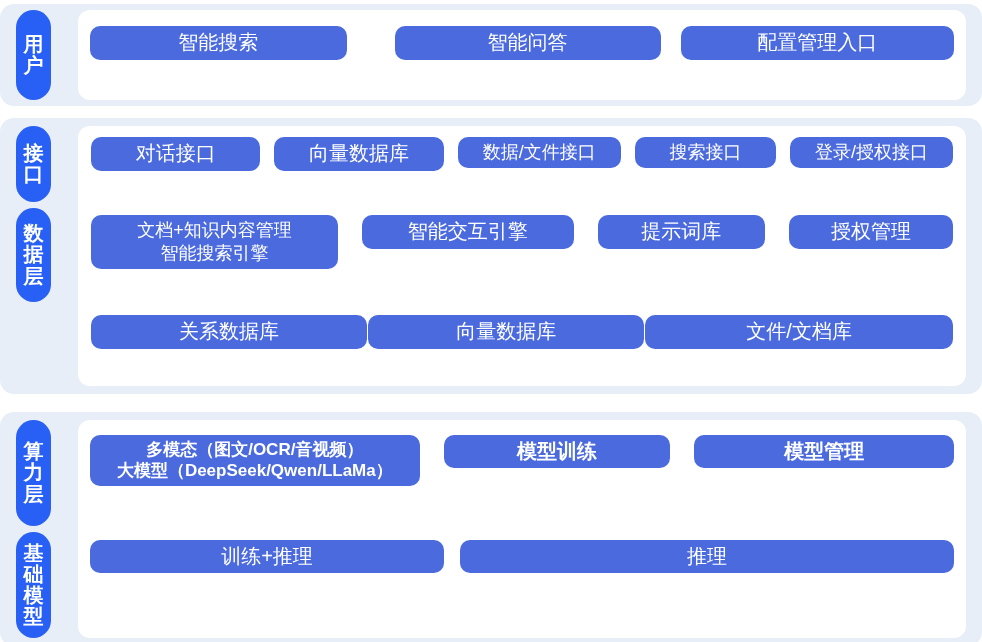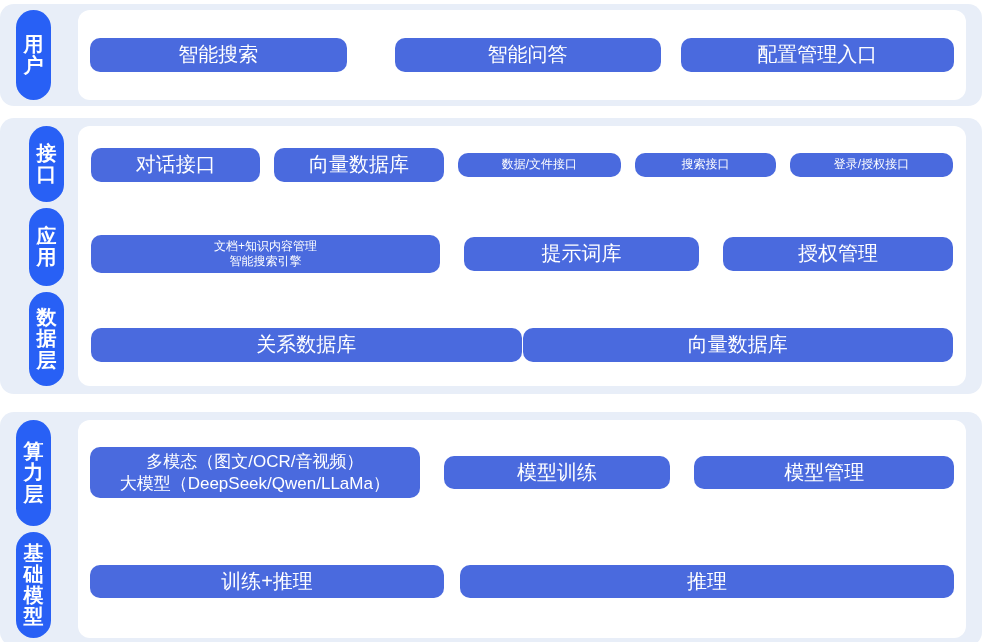--- a/index.html
+++ b/index.html
@@ -70,40 +70,40 @@
     background: #ffffff;
     border-radius: 12px;
     box-sizing: border-box;
     display: flex;
     flex-direction: column;
     justify-content: center;
   }
 
   .row {
     display: flex;
-    align-items: center;
+    align-items: flex-start;
     box-sizing: border-box;
   }
 
   
   .box {
     background: #4a6ade;
     color: #ffffff;
     border-radius: 10px;
     display: flex;
     align-items: center;
     justify-content: center;
     text-align: center;
     font-size: 20px;
     line-height: 1.28;
     box-sizing: border-box;
     padding: 4px 6px;
     white-space: pre-line;
   }
-  .box.small   { font-size: 12px; }
+  .box.small   { font-size: 18px; }
   .box.tiny    { font-size: 17px; }
 </style>
 </head>
 <body>
 
 <div id="diagram">
 
   <div class="band band-user"></div>
 
   <div class="tabcol" style="top:10px; height:90px;">
@@ -113,59 +113,60 @@
   <div class="panel" style="left:78px; top:10px; width:888px; height:90px; padding:0 12px;">
     <div class="row" style="gap:20px; height:58px;">
       <div class="box" style="flex:1.02;">智能搜索</div>
       <div class="box" style="flex:1.06;margin-left:28px;">智能问答</div>
       <div class="box" style="flex:1.09;">配置管理入口</div>
     </div>
   </div>
 
   <div class="band band-mid"></div>
 
-  <div class="tabcol" style="top:126px; height:260px;align-items:flex-end;">
+  <div class="tabcol" style="top:126px; height:260px;">
     <div class="tab" style="height:76px;">接口</div>
-    <div class="tab" style="height:78px;">应用</div>
     <div class="tab" style="height:94px;">数据层</div>
   </div>
 
   <div class="panel" style="left:78px; top:126px; width:888px; height:260px; padding:0 13px; justify-content:space-around;">
 
     <div class="row" style="gap:14px; height:56px;">
       <div class="box" style="flex:1.00;">对话接口</div>
       <div class="box" style="flex:1.00;">向量数据库</div>
       <div class="box small" style="flex:0.96;">数据/文件接口</div>
       <div class="box small" style="flex:0.82;">搜索接口</div>
       <div class="box small" style="flex:0.96;">登录/授权接口</div>
     </div>
 
     <div class="row" style="gap:24px; height:78px;">
       <div class="box small" style="flex:1.33;">文档+知识内容管理
 智能搜索引擎</div>
+      <div class="box" style="flex:1.13;">智能交互引擎</div>
       <div class="box" style="flex:0.88;">提示词库</div>
       <div class="box" style="flex:0.86;">授权管理</div>
     </div>
 
     <div class="row" style="gap:1px; height:60px;">
       <div class="box" style="flex:1.00;">关系数据库</div>
       <div class="box" style="flex:1.00;">向量数据库</div>
+      <div class="box" style="flex:1.12;">文件/文档库</div>
     </div>
   </div>
 
   <div class="band band-infra"></div>
 
   <div class="tabcol" style="top:420px; height:218px;">
     <div class="tab" style="height:106px;">算力层</div>
     <div class="tab" style="height:106px;">基础模型</div>
   </div>
 
   <div class="panel" style="left:78px; top:420px; width:888px; height:218px; padding:0 12px; justify-content:space-around;">
 
-    <div class="row" style="gap:24px; height:76px;">
+    <div class="row" style="gap:24px; height:76px;font-weight:bold;">
       <div class="box tiny" style="flex:1.36;">多模态（图文/OCR/音视频）
 大模型（DeepSeek/Qwen/LLaMa）</div>
       <div class="box" style="flex:0.92;">模型训练</div>
       <div class="box" style="flex:1.06;">模型管理</div>
     </div>
 
     <div class="row" style="gap:16px; height:84px;">
       <div class="box" style="flex:0.83;">训练+推理</div>
       <div class="box" style="flex:1.17;">推理</div>
     </div>

